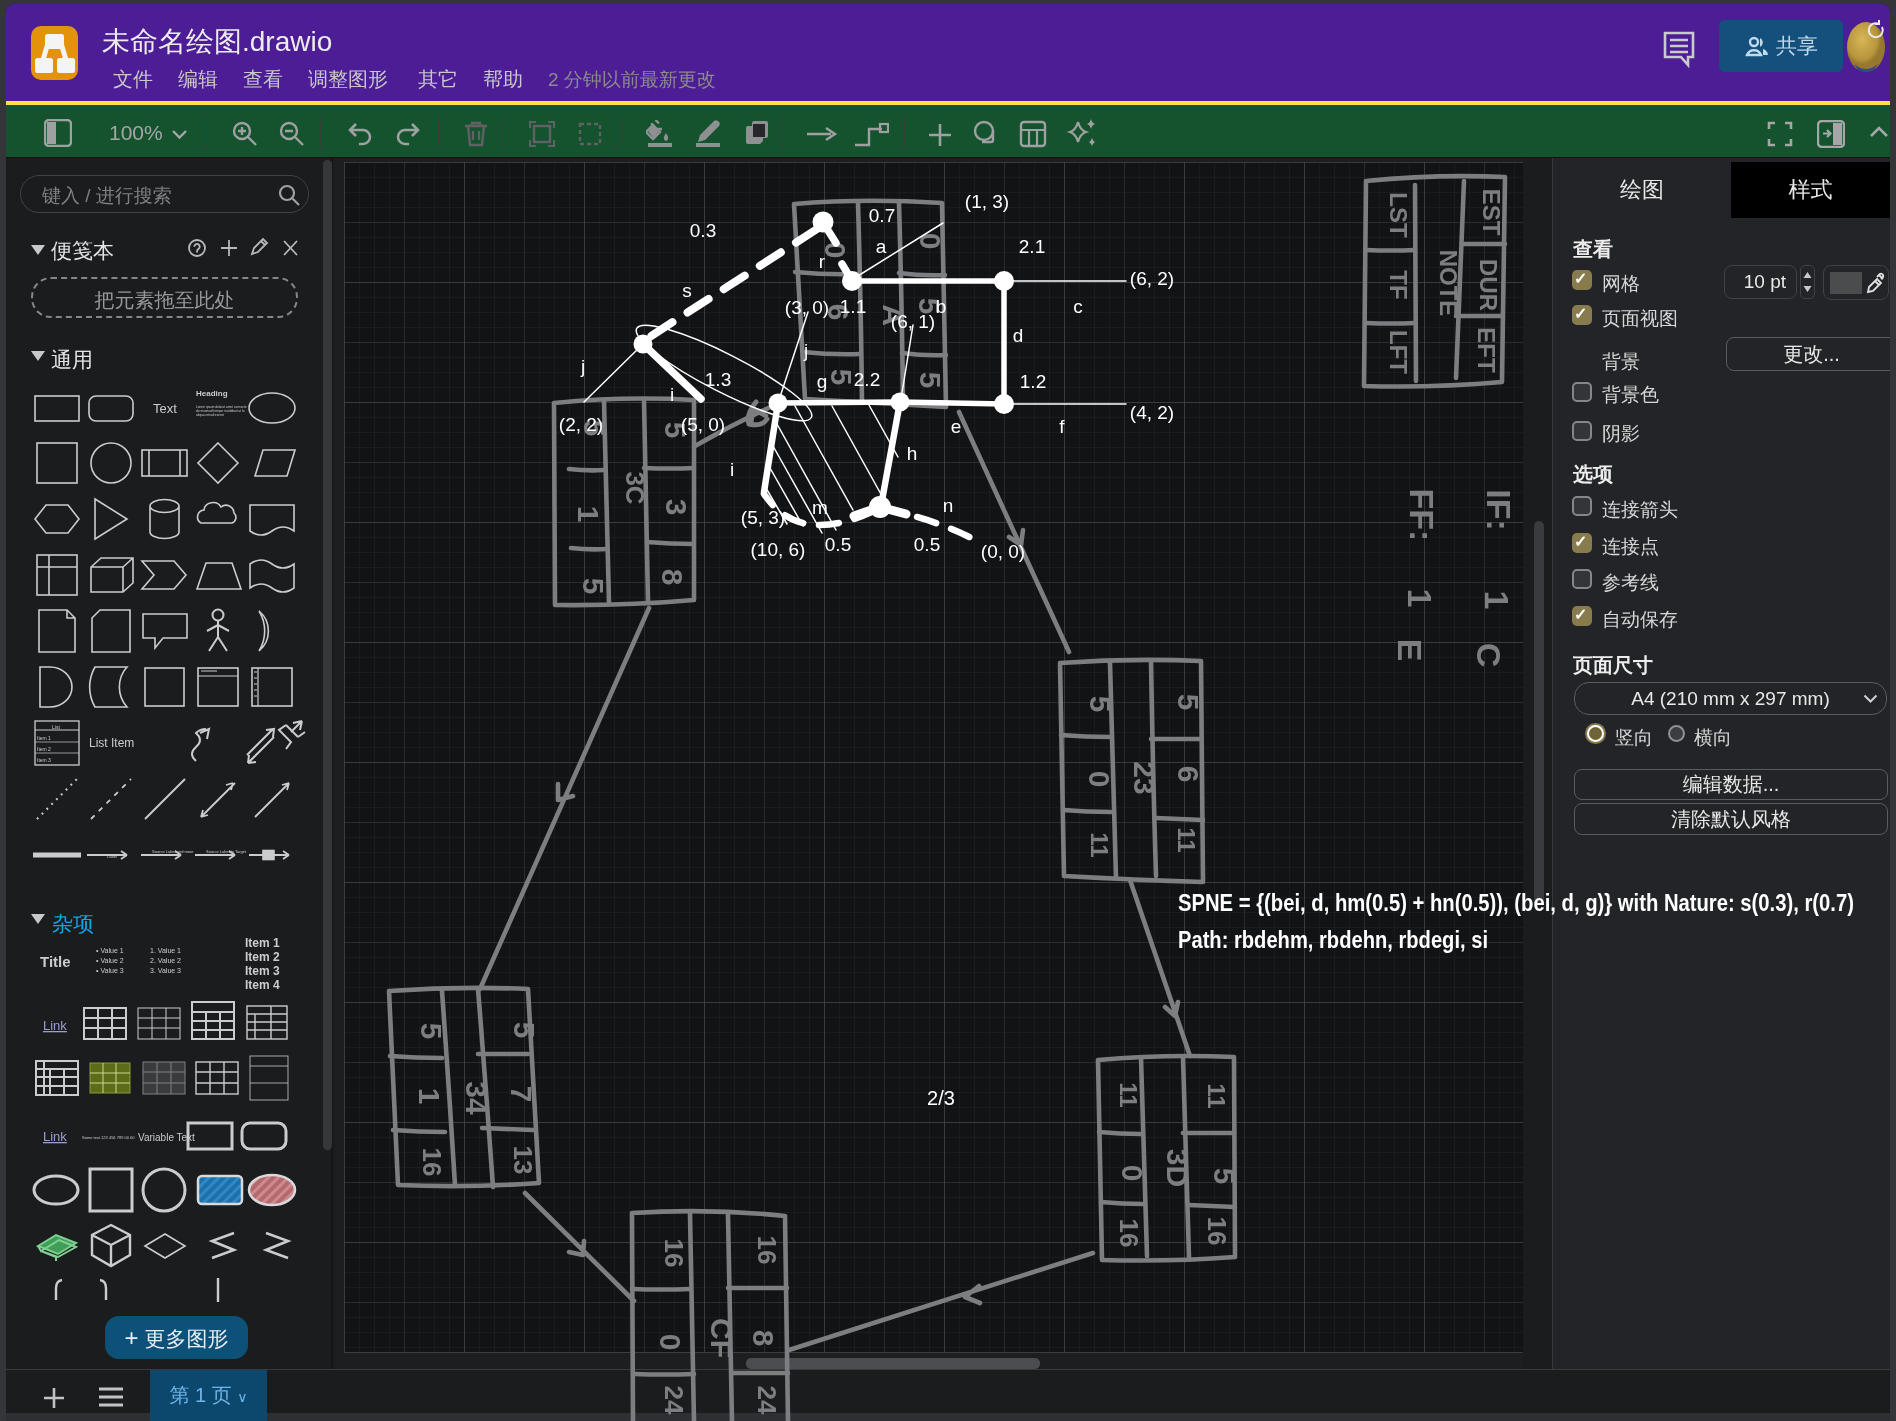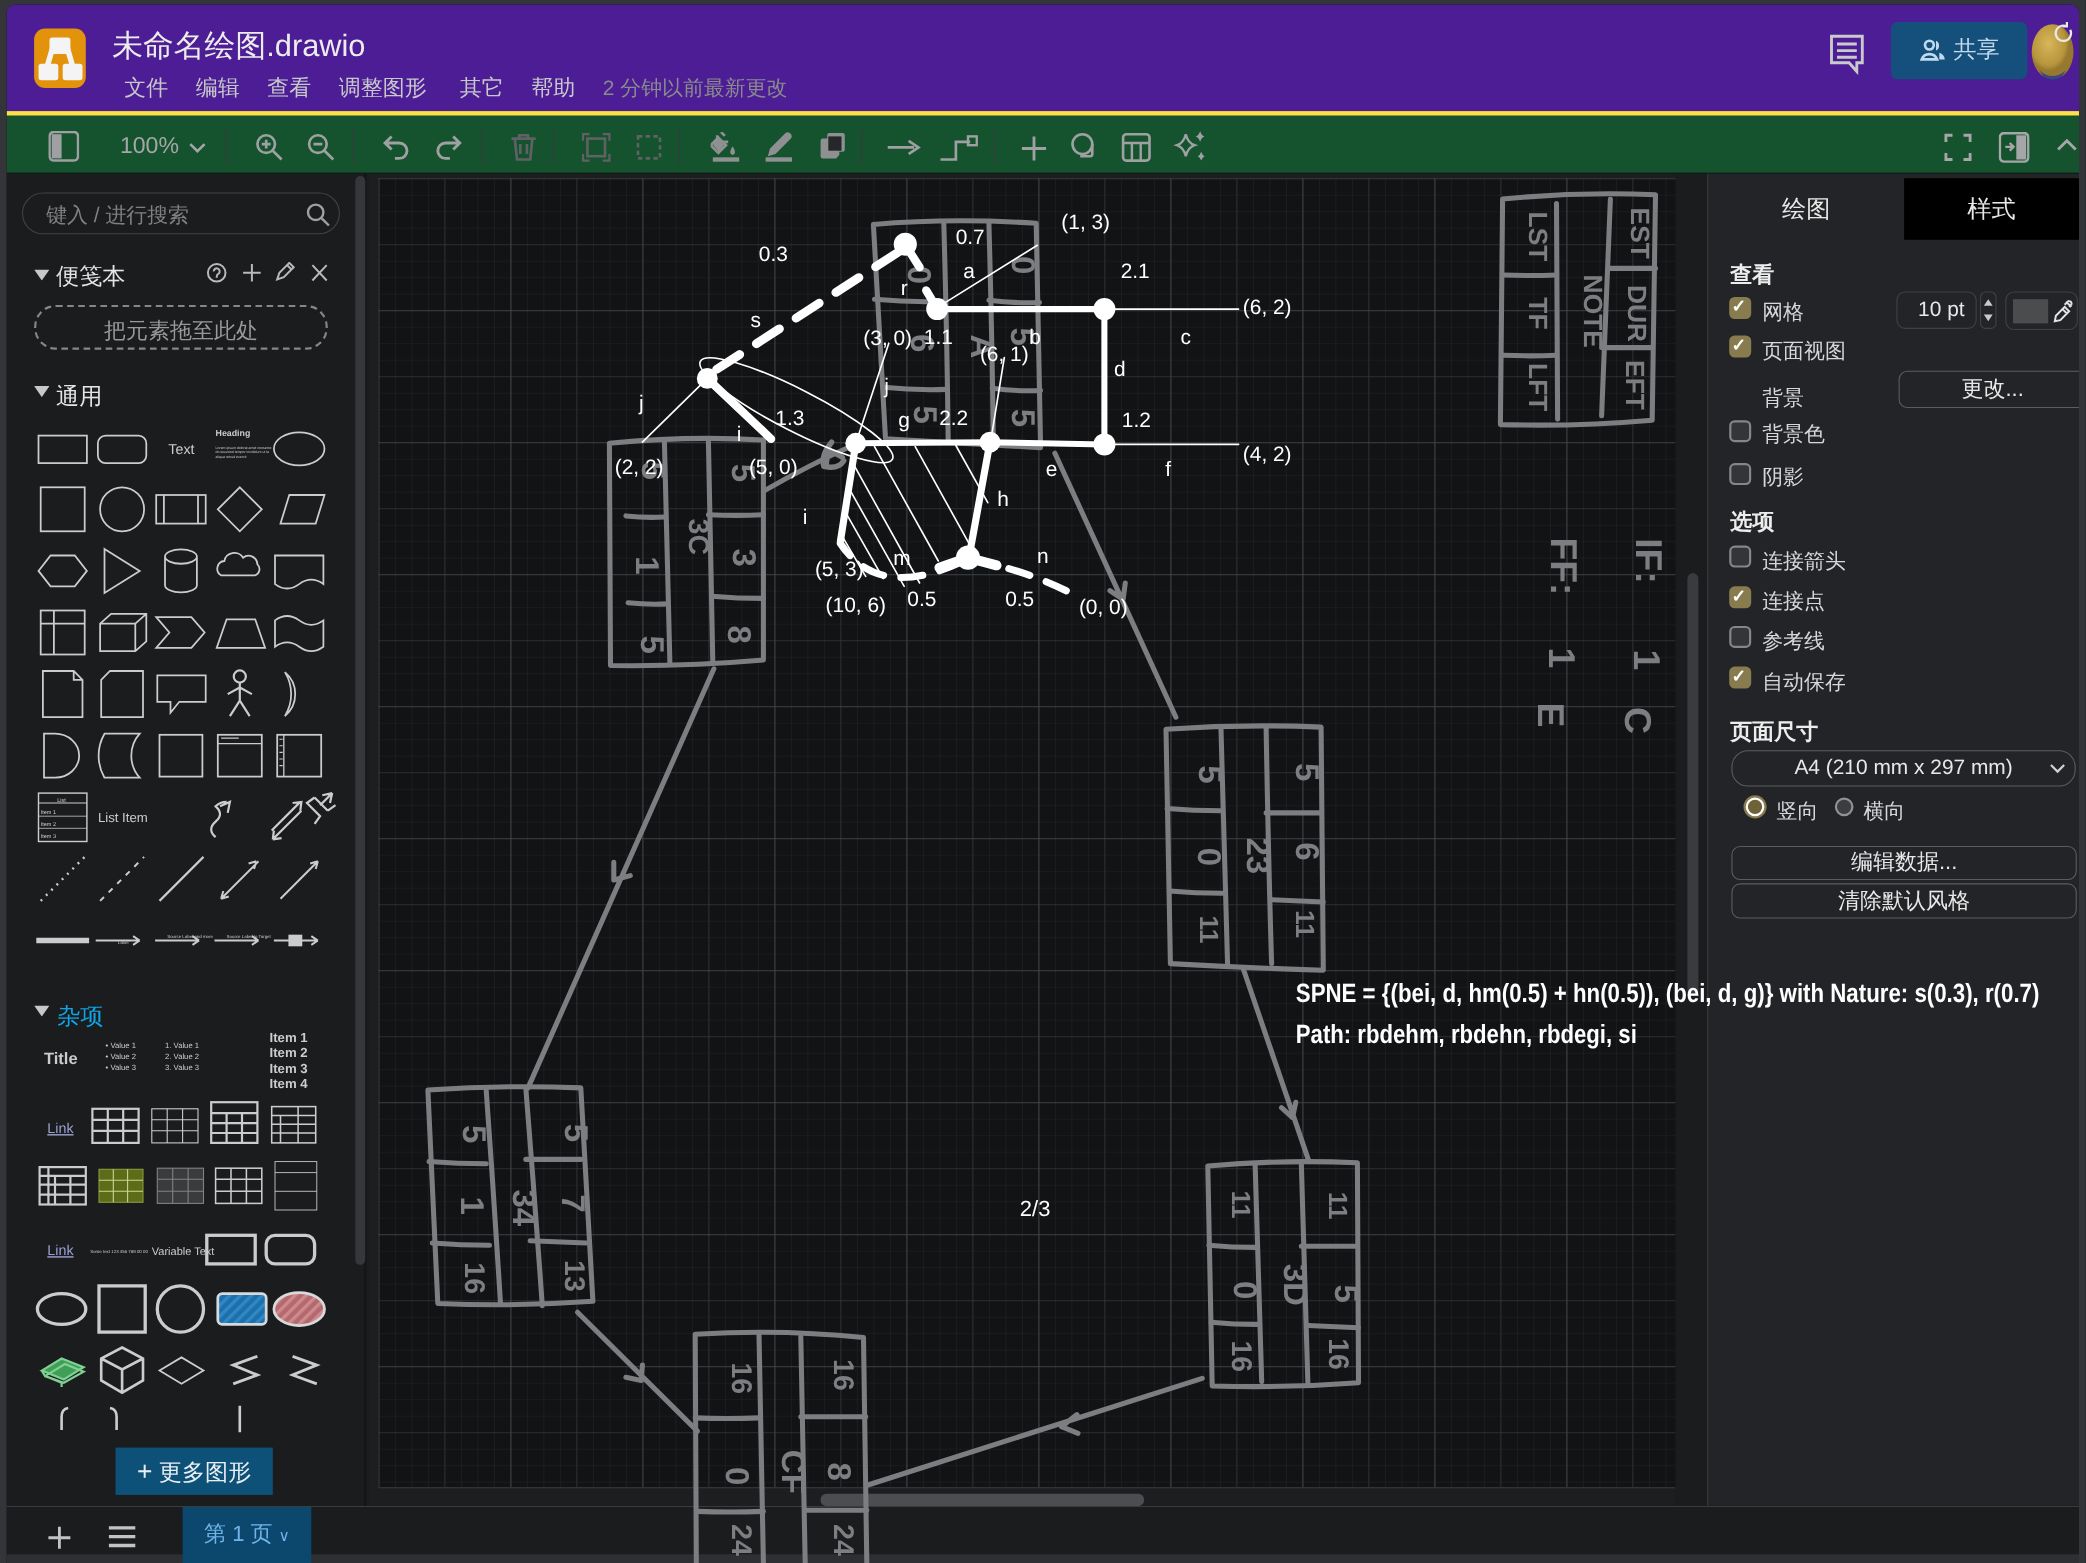--- a/index.html
+++ b/index.html
@@ -20,21 +20,21 @@
 
 #sidebar{position:absolute;left:0;top:154px;width:327px;height:1211px;background:#1b1c1e;border-right:2px solid #151619;}
 #sbthumb{position:absolute;left:317px;top:156px;width:9px;height:990px;background:#36373a;border-radius:5px;}
 #canvasbg{position:absolute;left:329px;top:154px;width:1188px;height:1211px;background:#1d1e20;}
 #divider{position:absolute;left:1517px;top:154px;width:29px;height:1211px;background:#1b1c1e;}
 #pthumb{position:absolute;left:1528px;top:517px;width:10px;height:384px;background:#3a3b3e;border-radius:5px;}
 #panel{position:absolute;left:1546px;top:154px;width:338px;height:1211px;background:#232427;border-left:1px solid #37383b;}
 
 #footer{position:absolute;left:0;top:1365px;width:100%;height:44px;background:#1b1c1e;border-top:1px solid #3a3b3d;}
 #fstrip{position:absolute;left:0;top:1409px;width:100%;height:8px;background:#2e2f32;}
-#pagebtn{position:absolute;left:144px;top:1366px;width:117px;height:51px;background:#0c486e;color:#6fb4e8;font-size:20px;text-align:center;line-height:50px;margin-left:16px;}
+#pagebtn{position:absolute;left:144px;top:1366px;width:117px;height:51px;background:#0c486e;color:#6fb4e8;font-size:20px;text-align:center;line-height:50px;}
 
 .ptab{position:absolute;top:4px;height:56px;line-height:56px;text-align:center;font-size:22px;color:#e8e8e8;}
 .phead{position:absolute;font-size:20px;font-weight:bold;color:#ededed;}
 .plabel{position:absolute;font-size:19px;color:#d6d7d9;}
 .cbx{position:absolute;width:20px;height:20px;border-radius:5px;}
 .cbx.on{background:#887c4e;}
 .cbx.off{background:#343538;border:2px solid #85868a;}
 .ck{position:absolute;left:2px;top:-1px;color:#fff;font-size:16px;font-weight:bold;}
 .pbtn{position:absolute;border:1px solid #5b5c5f;border-radius:8px;color:#e8e8e8;font-size:20px;text-align:center;background:transparent;}
 </style>
@@ -364,21 +364,21 @@
   <g stroke="#cbccce" fill="none">
    <path d="M38 317 l18-11 20 8 -18 11z" fill="#3f9f56" stroke="#7fd092" stroke-width="2"></path>
    <path d="M38 317 l3 5 18-11 17 7 -18 10 -17-6 15 6 v4" stroke="#7fd092" stroke-width="2"></path>
    <path d="M111 296 l19 10 v20 l-19 11 -19-11 v-20z M92 306 l19 10 19-10 M111 316 v21" stroke-width="2.4"></path>
    <path d="M145 317 l20-12 20 12 -20 12z" stroke-width="1.6"></path>
    <path d="M234 304 l-22 8 22 9 -22 8" stroke-width="2.6"></path>
    <path d="M266 304 l22 8 -22 9 22 8" stroke-width="2.6"></path>
    <path d="M62 351 q-6 1-6 8 v12 M100 351 q6 1 6 8 v12 M218 349 v24" stroke-width="2.4"></path>
   </g>
  </svg>
- <div class="abs" style="left:99px;top:1158px;width:143px;height:43px;background:#0d5078;border-radius:0;color:#e8eef3;font-size:21px;text-align:center;line-height:44px;"><b style="font-weight:normal;font-size:24px;">+</b> 更多图形</div>
+ <div class="abs" style="left:99px;top:1158px;width:143px;height:43px;background:#0d5078;border-radius:14px;color:#e8eef3;font-size:21px;text-align:center;line-height:44px;"><b style="font-weight:normal;font-size:24px;">+</b> 更多图形</div>
 </div>
 <div id="sbthumb"></div>
 
 <div id="canvasbg"></div>
 <div id="divider"></div>
 <div id="pthumb"></div>
 <svg class="abs" id="cnv" style="left:329px;top:154px;z-index:5" width="1555" height="1263" viewBox="0 0 1555 1263">
  <defs>
   <pattern id="g15" width="15" height="15" patternUnits="userSpaceOnUse" x="9" y="4">
           <path d="M15.5 0 H0 V15.5" fill="none" stroke="#222427" stroke-width="1"></path>

